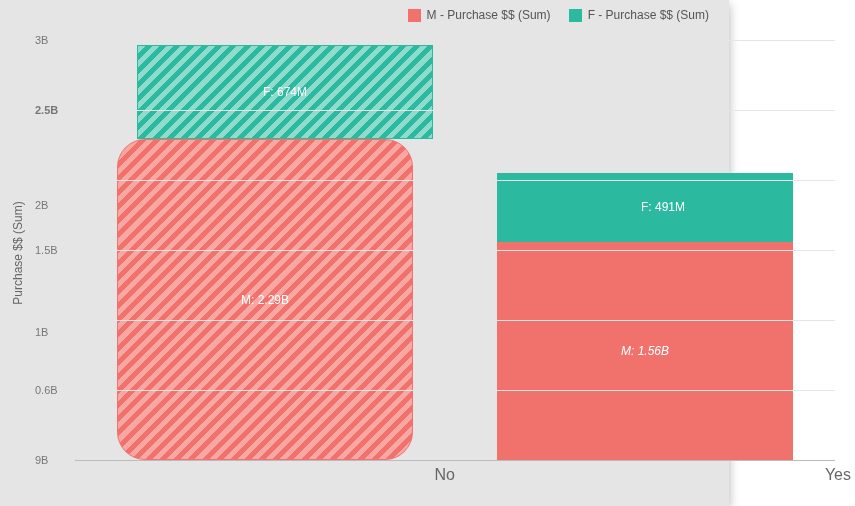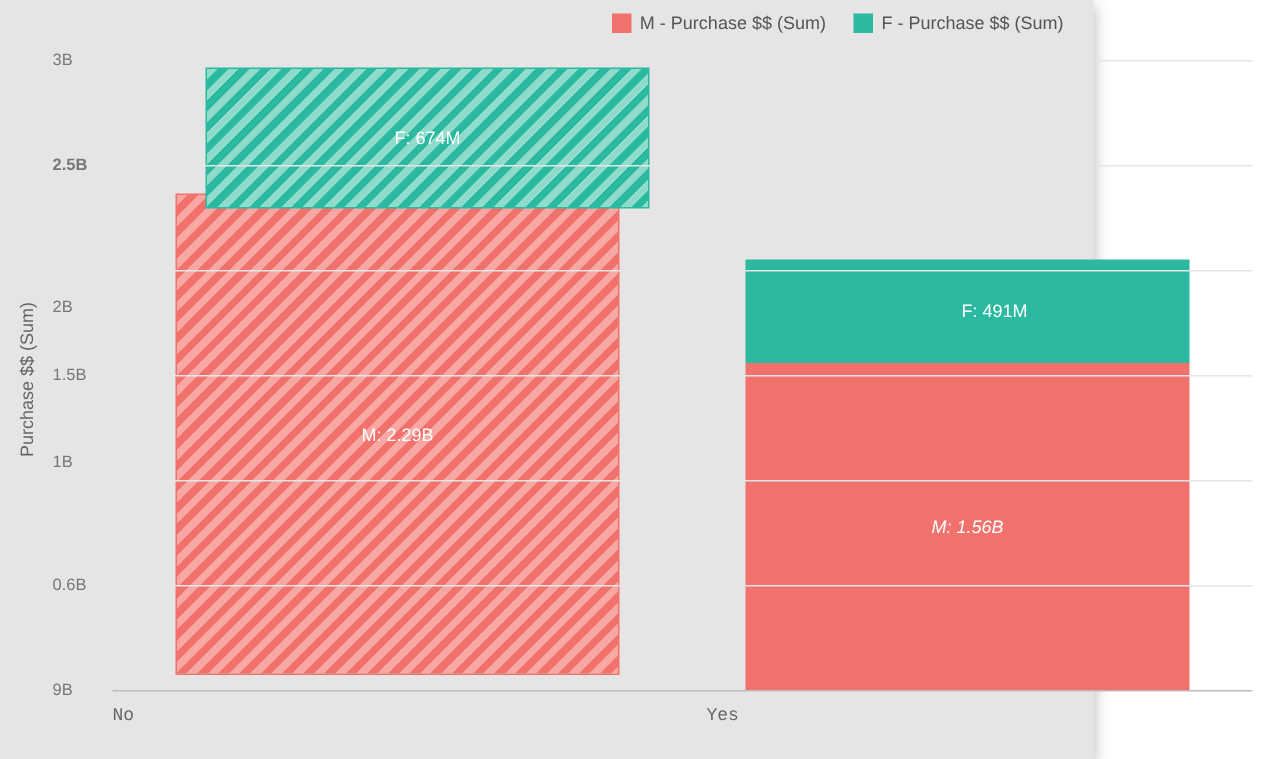--- a/index.html
+++ b/index.html
@@ -33,21 +33,21 @@
   }
   .bars { position: absolute; left: 0; bottom: 0; width: 100%; height: 100%; }
   .bar-group { position: absolute; bottom: 0; }
   .seg { position: absolute; left: 0; width: 100%; display:flex; align-items:center; justify-content:center; }
   .seg .lbl { font-size: 12px; color: #fff; font-weight: 500; }
   .seg.red { background: #f1716c; font-style: italic; }
   .seg.teal { background: #2bbaa0; }
   .seg.hred { background: repeating-linear-gradient(135deg, #f8a7a3 0 5px, #f1716c 5px 10px); border:1px solid #f1716c;}
   .seg.hteal { background: repeating-linear-gradient(135deg, #8fdccd 0 5px, #2bbaa0 5px 10px); border:1px solid #2bbaa0;}
   .x-tick {
-    position: absolute; bottom: -24px; font-size: 12px; color: #666; text-align: left; font-family: Liberation Mono, monospace;
+    position: absolute; bottom: -24px; font-size: 16px; color: #666; text-align: right;
   }
 </style>
 </head>
 <body>
 
 <div class="card">
 
   <div class="legend">
     <div class="lg-item">
       <span class="lg-sw sw-red"></span>
@@ -58,42 +58,42 @@
       <span>F - Purchase $$ (Sum)</span>
     </div>
   </div>
 
   <div class="y-label">Purchase $$ (Sum)</div>
 
   <div class="plot">
 
     <div class="bars">
         <div class="bar-group" style="left: 41.8px; width: 296.4px;">
-          <div class="seg hred" style="bottom: 10px; height: 320.6px;">
+          <div class="seg hred" style="bottom: 0px; height: 320.6px; border-radius: 28px;">
             <span class="lbl">M: 2.29B</span>
           </div>
           <div class="seg hteal" style="bottom: 320.6px; height: 94.36px; margin-left: 20px;">
             <span class="lbl">F: 674M</span>
           </div>
         </div>
         <div class="bar-group" style="left: 421.8px; width: 296.4px;">
           <div class="seg red" style="bottom: 0px; height: 218.4px;">
             <span class="lbl">M: 1.56B</span>
           </div>
           <div class="seg teal" style="bottom: 218.4px; height: 68.74px; padding-left: 36px;">
             <span class="lbl">F: 491M</span>
           </div>
         </div>
       </div>
   <div class="grid-line zero" style="top: 420px;"></div>
       <div class="y-tick" style="top: 420px;">9B</div>
       <div class="grid-line" style="top: 350px;"></div>
       <div class="y-tick" style="top: 350px;">0.6B</div>
       <div class="grid-line" style="top: 280px;"></div>
-      <div class="y-tick" style="top: 268px;">1B</div>
+      <div class="y-tick" style="top: 292px;">1B</div>
       <div class="grid-line" style="top: 210px;"></div>
       <div class="y-tick" style="top: 210px;">1.5B</div>
       <div class="grid-line" style="top: 140px;"></div>
       <div class="y-tick" style="top: 140px; margin-top: 25px;">2B</div>
       <div class="grid-line" style="top: 70px;"></div>
       <div class="y-tick" style="top: 70px; font-weight: bold;">2.5B</div>
       <div class="grid-line" style="top: 0px;"></div>
       <div class="y-tick" style="top: 0px;">3B</div>
       <div class="x-tick" style="left: 0px; width: 380px;">No</div>
       <div class="x-tick" style="left: 396px; width: 380px;">Yes</div>

